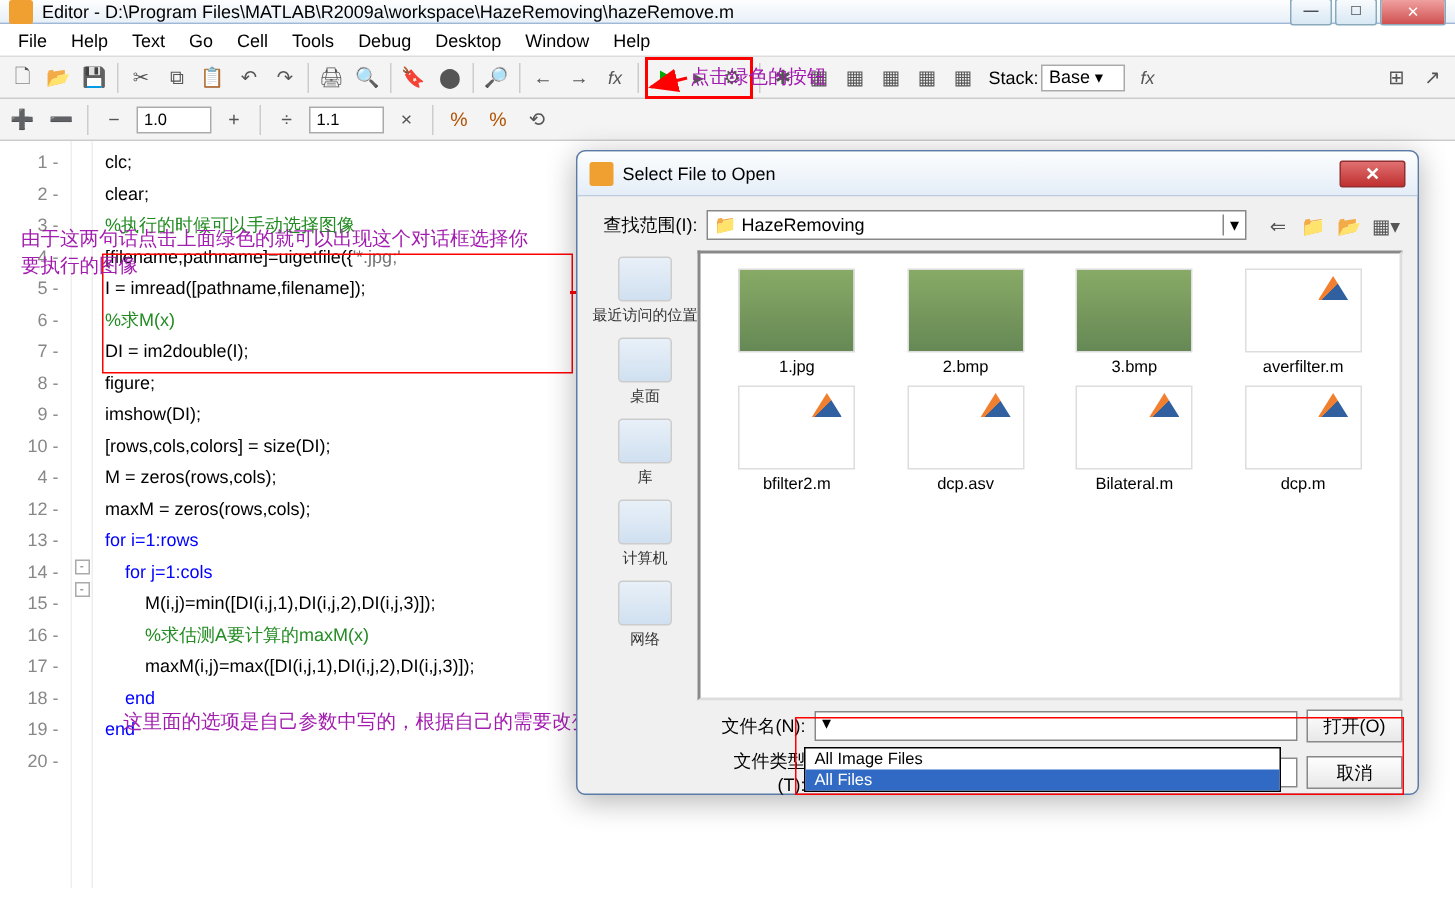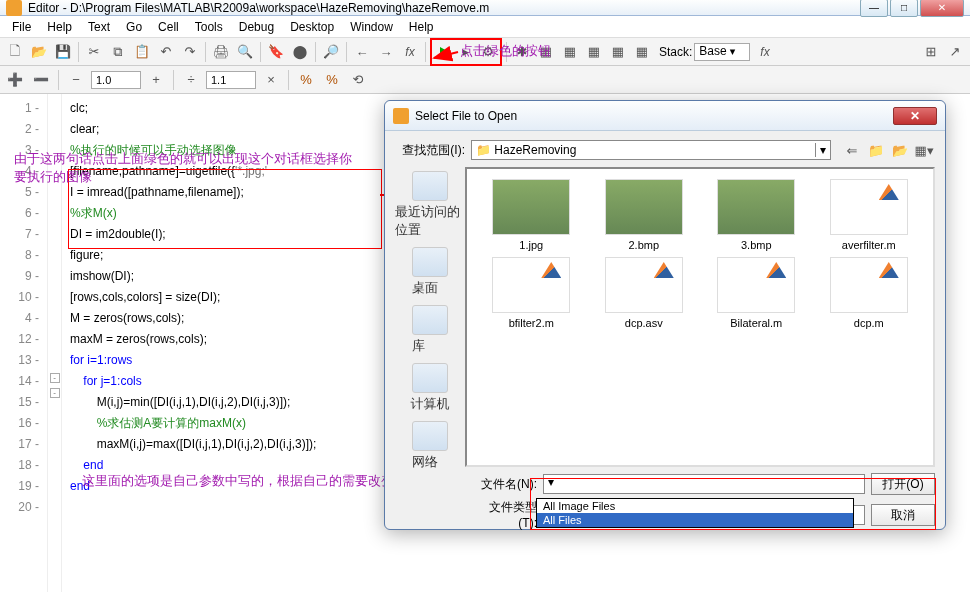--- a/index.html
+++ b/index.html
@@ -42,21 +42,21 @@
 .dlg-close{margin-left:auto;width:44px;height:18px;background:linear-gradient(#e07070,#c03030);border:1px solid #903030;border-radius:2px;color:#fff;text-align:center;line-height:16px;font-weight:bold}
 .dlg-body{padding:8px 10px;height:calc(100% - 30px)}
 .dlg-row{display:flex;align-items:center;margin-bottom:6px;gap:6px}
 .dlg-label{width:70px;text-align:right}
 .dlg-combo{flex:1;border:1px solid #888;height:20px;background:#fff;display:flex;align-items:center;padding:0 4px}
 .dlg-combo .dd{margin-left:auto;border-left:1px solid #888;padding-left:4px}
 .nav-icons{display:flex;gap:2px;margin-left:4px}
 .nav-icons .tbtn{width:22px;height:22px}
 .dlg-main{display:flex;height:300px}
 .places{width:70px;display:flex;flex-direction:column;align-items:center;gap:8px;padding-top:4px}
-.place{font-size:13px;color:#333;cursor:pointer}
+.place{text-align:center;font-size:10px;color:#333;cursor:pointer}
 .place .pic{width:36px;height:30px;margin:0 auto 2px;border:1px solid #ccc;background:linear-gradient(#e8f0f8,#d0e0f0);border-radius:3px}
 .files{flex:1;border:2px inset #ddd;background:#fff;padding:10px;display:grid;grid-template-columns:repeat(4,1fr);gap:6px 4px;align-content:start;overflow:hidden}
 .file{text-align:center;font-size:11px;cursor:pointer}
 .file .thumb{width:78px;height:56px;margin:0 auto 4px;border:1px solid #ddd;background:#f8f8f8;display:flex;align-items:center;justify-content:center}
 .file .thumb.img{background:linear-gradient(#8a6,#685)}
 .file .thumb.m{background:#fff;position:relative}
 .file .thumb.m::before{content:"";position:absolute;top:4px;right:8px;width:20px;height:16px;background:linear-gradient(135deg,#f08030 50%,#3060a0 50%);clip-path:polygon(0 100%,50% 0,100% 100%)}
 .dlg-bottom{margin-top:6px}
 .dlg-bottom .dlg-row{margin-bottom:4px}
 .dlg-bottom .dlg-label{width:66px}

